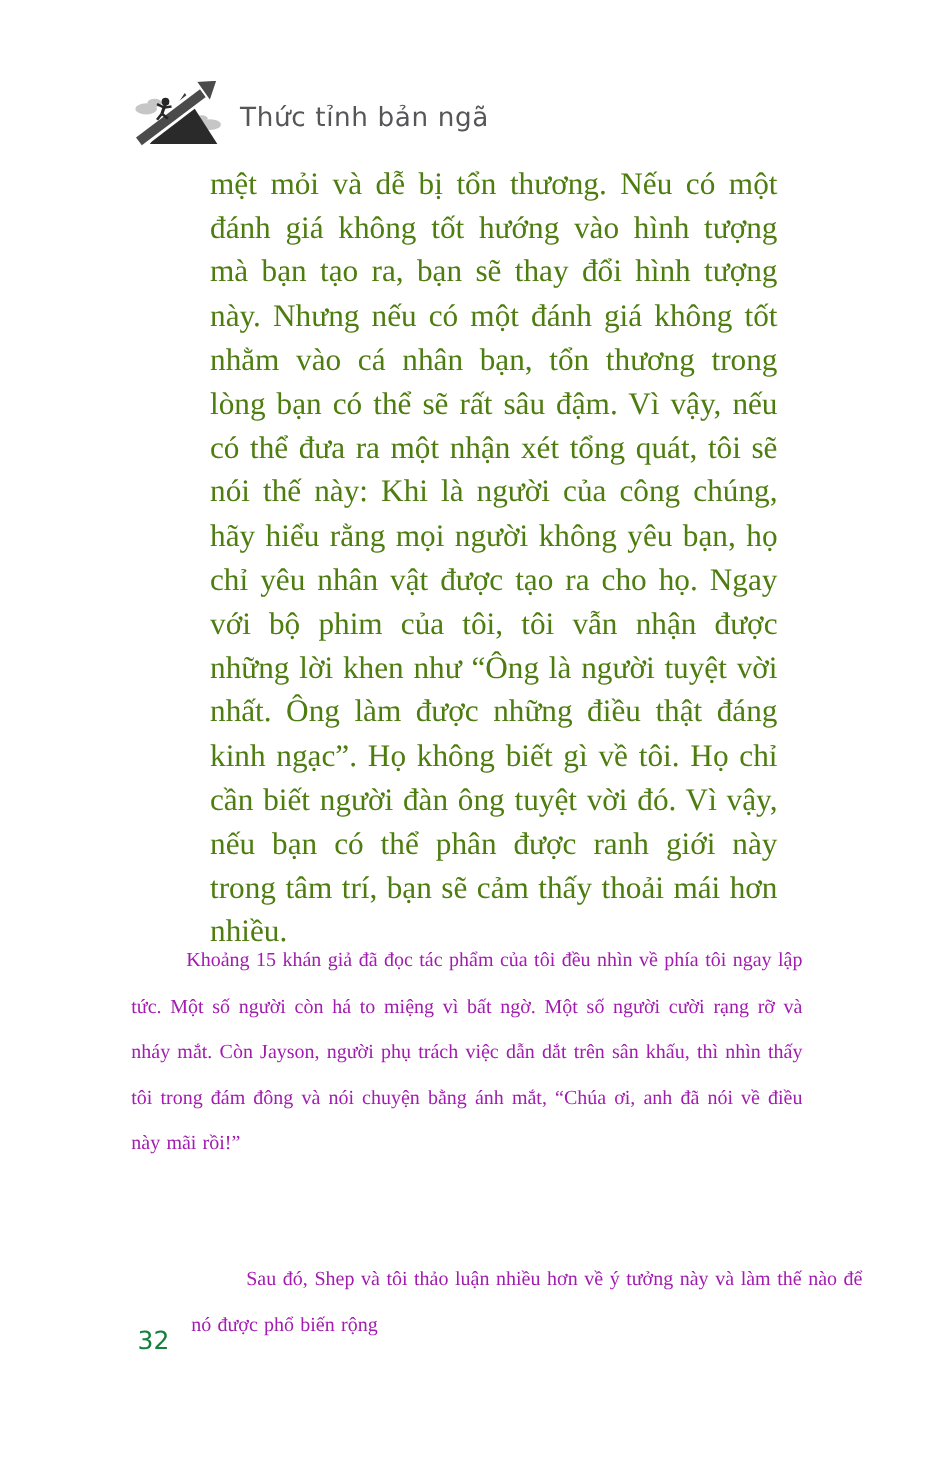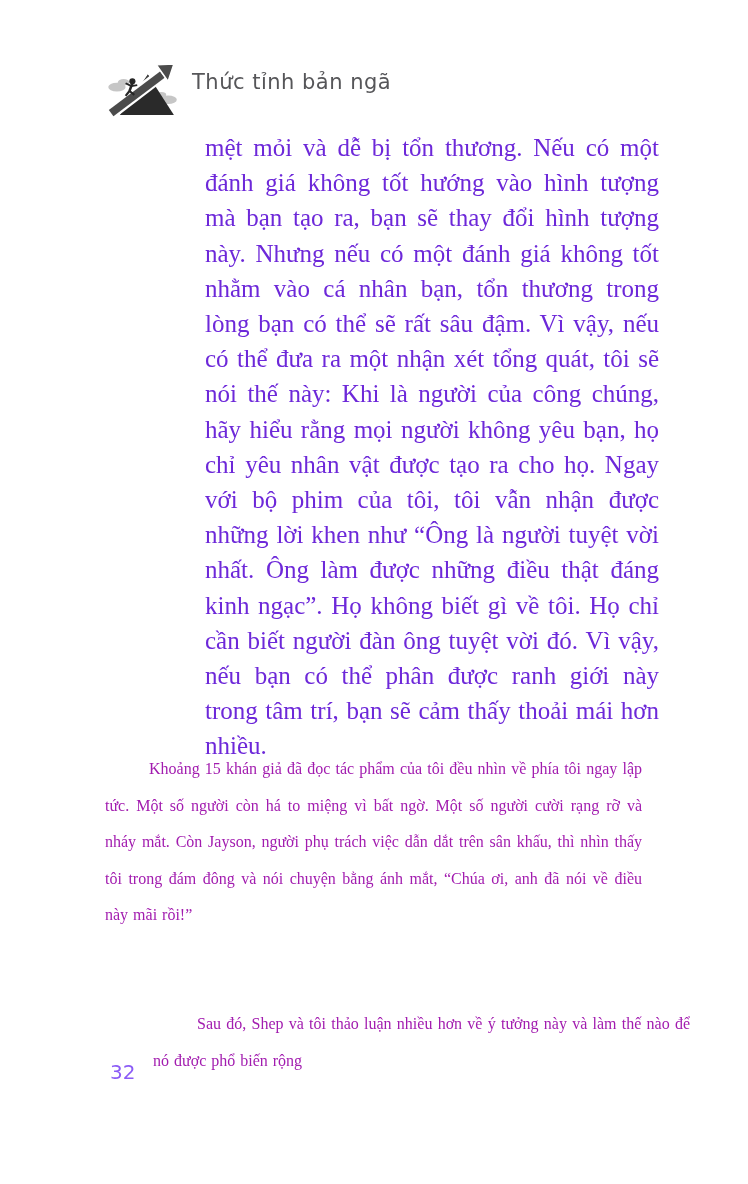--- a/index.html
+++ b/index.html
@@ -18,20 +18,21 @@
   .page {
     position: absolute;
     inset: 0;
     background: #ffffff;
   }
   .header {
     position: absolute;
     top: 62px;
     left: 106px;
     display: flex;
+    align-items: center;
     gap: 12px;
   }
   .logo {
     width: 74px;
     height: 56px;
     flex: 0 0 auto;
   }
   .book-title {
     font-family: "DejaVu Sans", "Liberation Sans", sans-serif;
     font-size: 21px;
@@ -41,23 +42,22 @@
   }
   .quote-block {
     position: absolute;
     top: 130px;
     left: 168px;
     width: 454px;
     font-size: 25px;
     line-height: 35.2px;
     text-align: justify;
     text-justify: inter-word;
-    color: #6d28d9;
+    color: #4d7c0f;
     word-spacing: 1px;
-    margin-left: 37px;
   }
   .body-paragraph {
     position: absolute;
     left: 105px;
     width: 537px;
     font-size: 16px;
     line-height: 36.5px;
     text-align: justify;
     text-justify: inter-word;
     text-indent: 44px;
@@ -65,21 +65,21 @@
     word-spacing: 1px;
   }
   .para-1 { top: 735px; }
   .para-2 { top: 990px; margin-left: 48px; }
   .page-number {
     position: absolute;
     left: 110px;
     top: 1060px;
     font-family: "DejaVu Sans", "Liberation Sans", sans-serif;
     font-size: 20px;
-    color: #8b5cf6;
+    color: #15803d;
   }
 </style>
 </head>
 <body>
 
 <div class="page">
 
   <div class="header">
     <svg class="logo" viewBox="0 0 76 58" aria-hidden="true">
 

